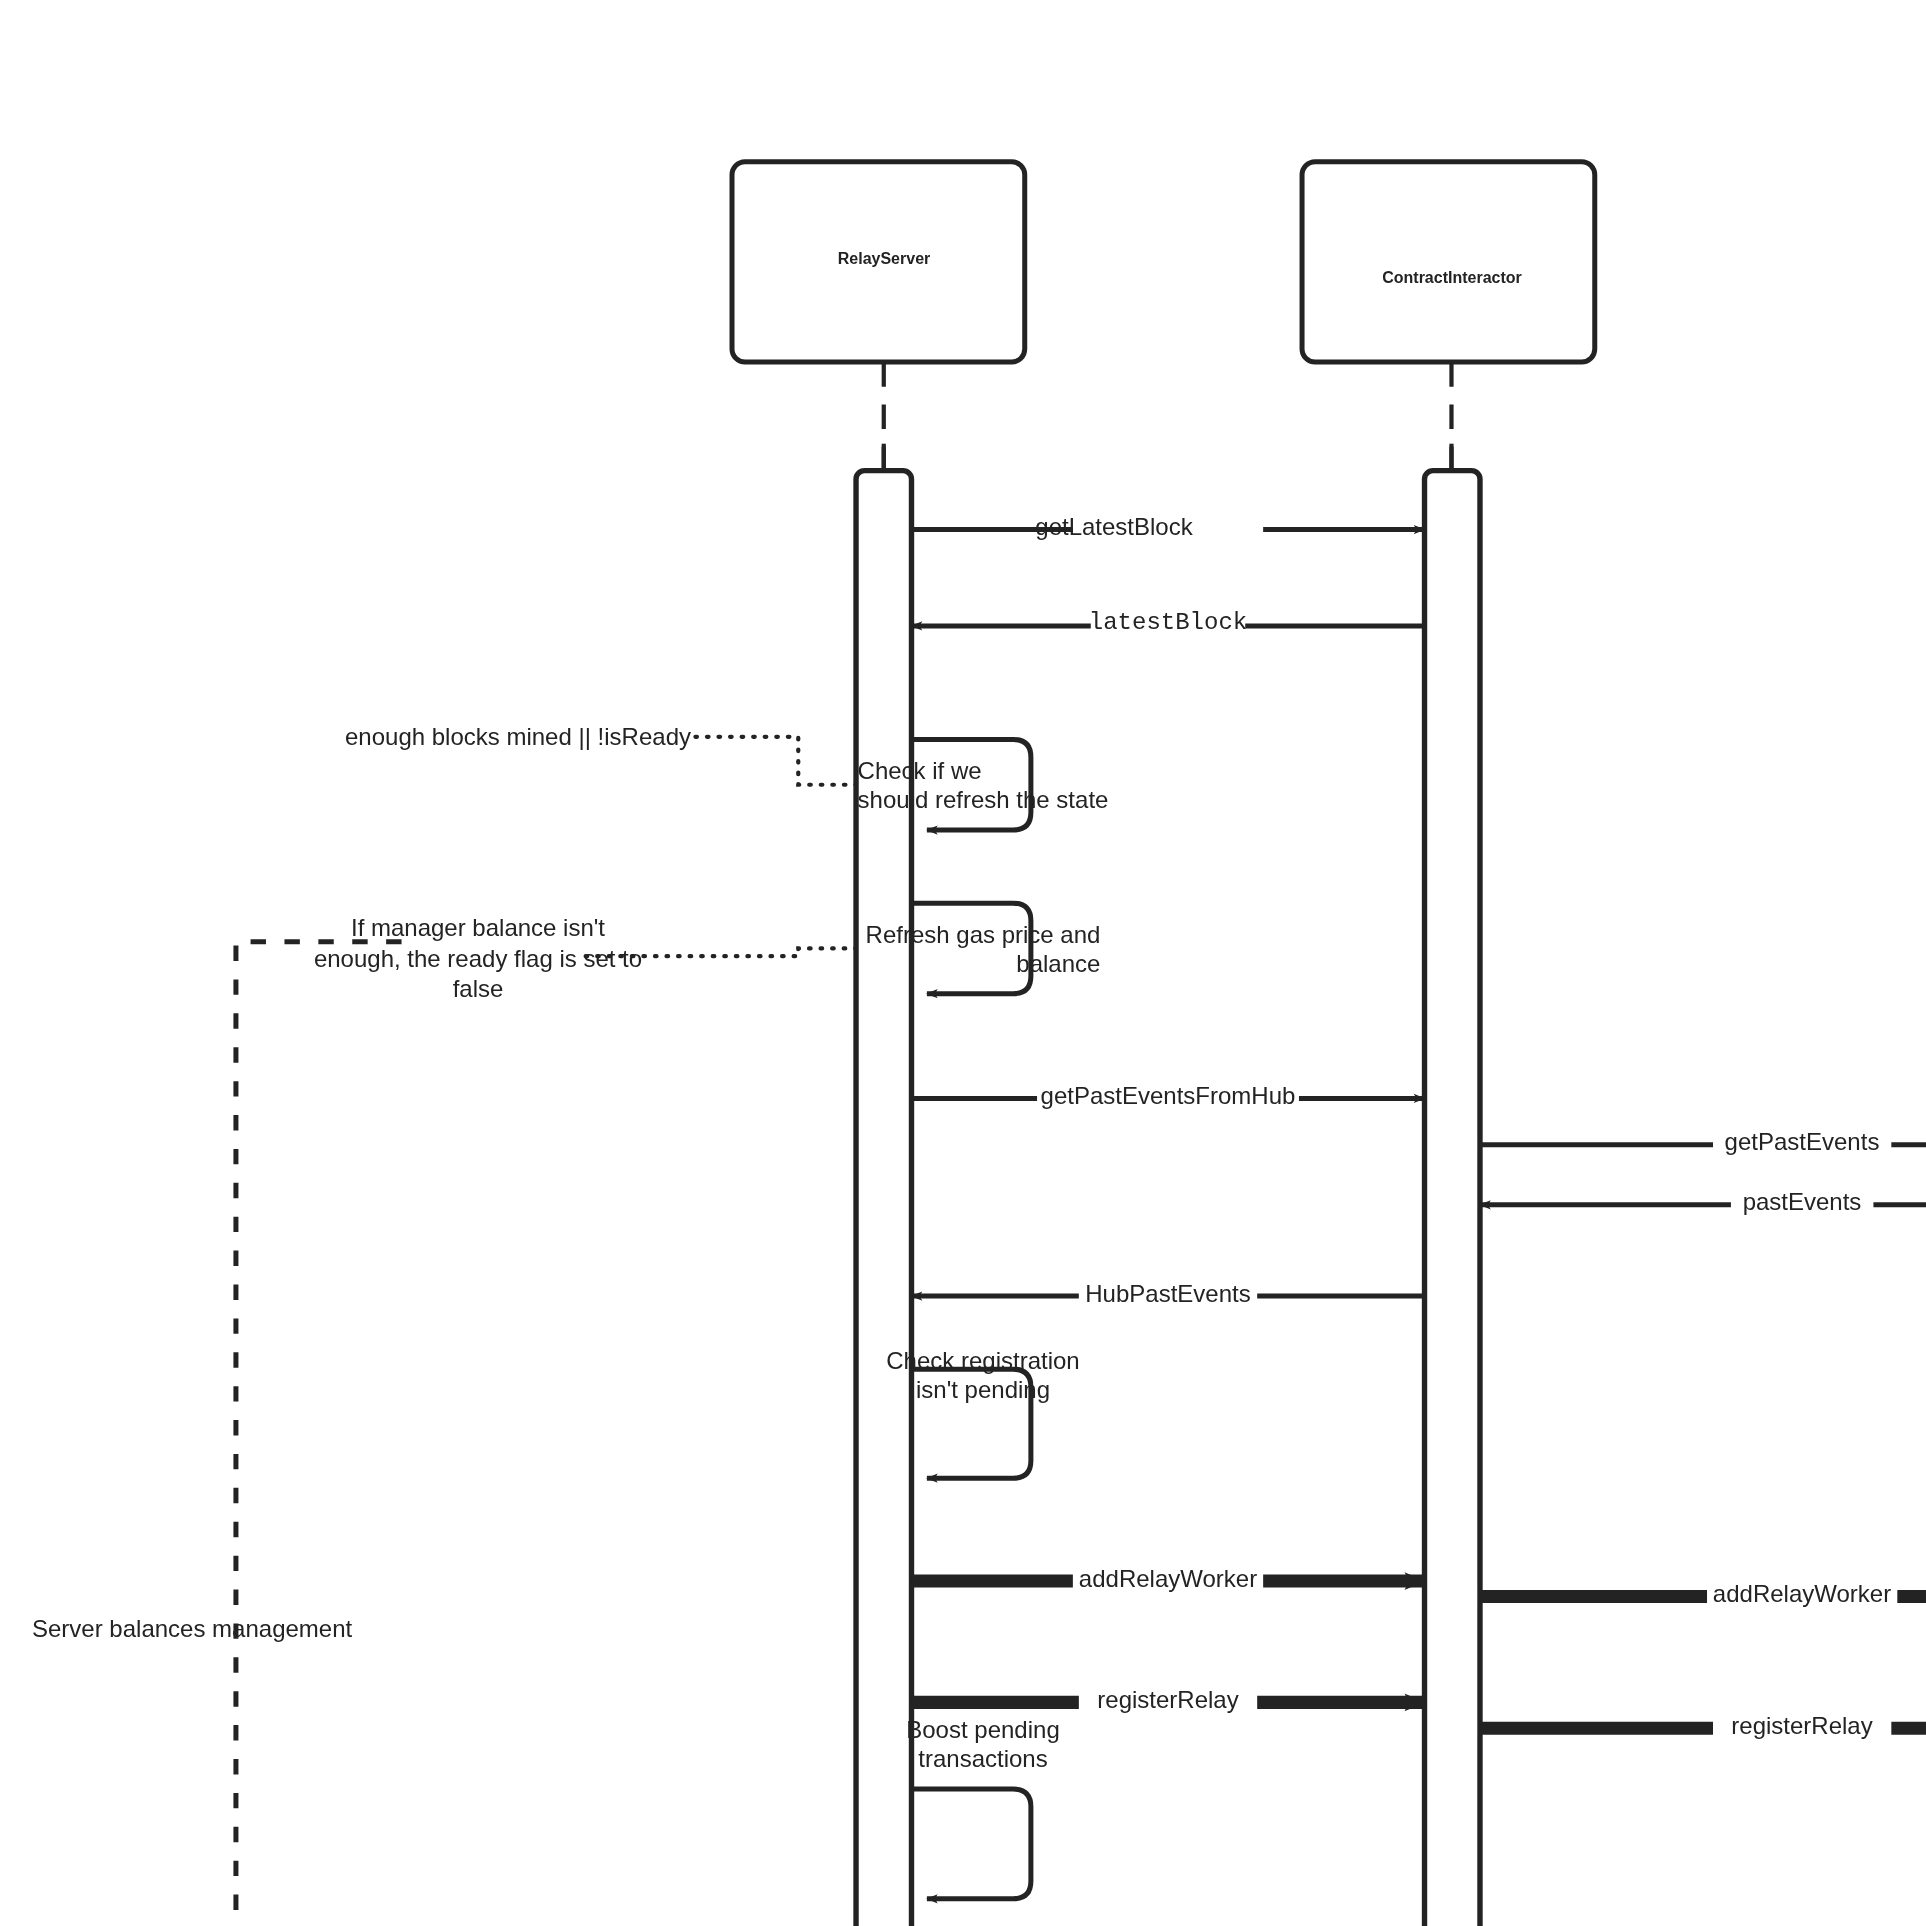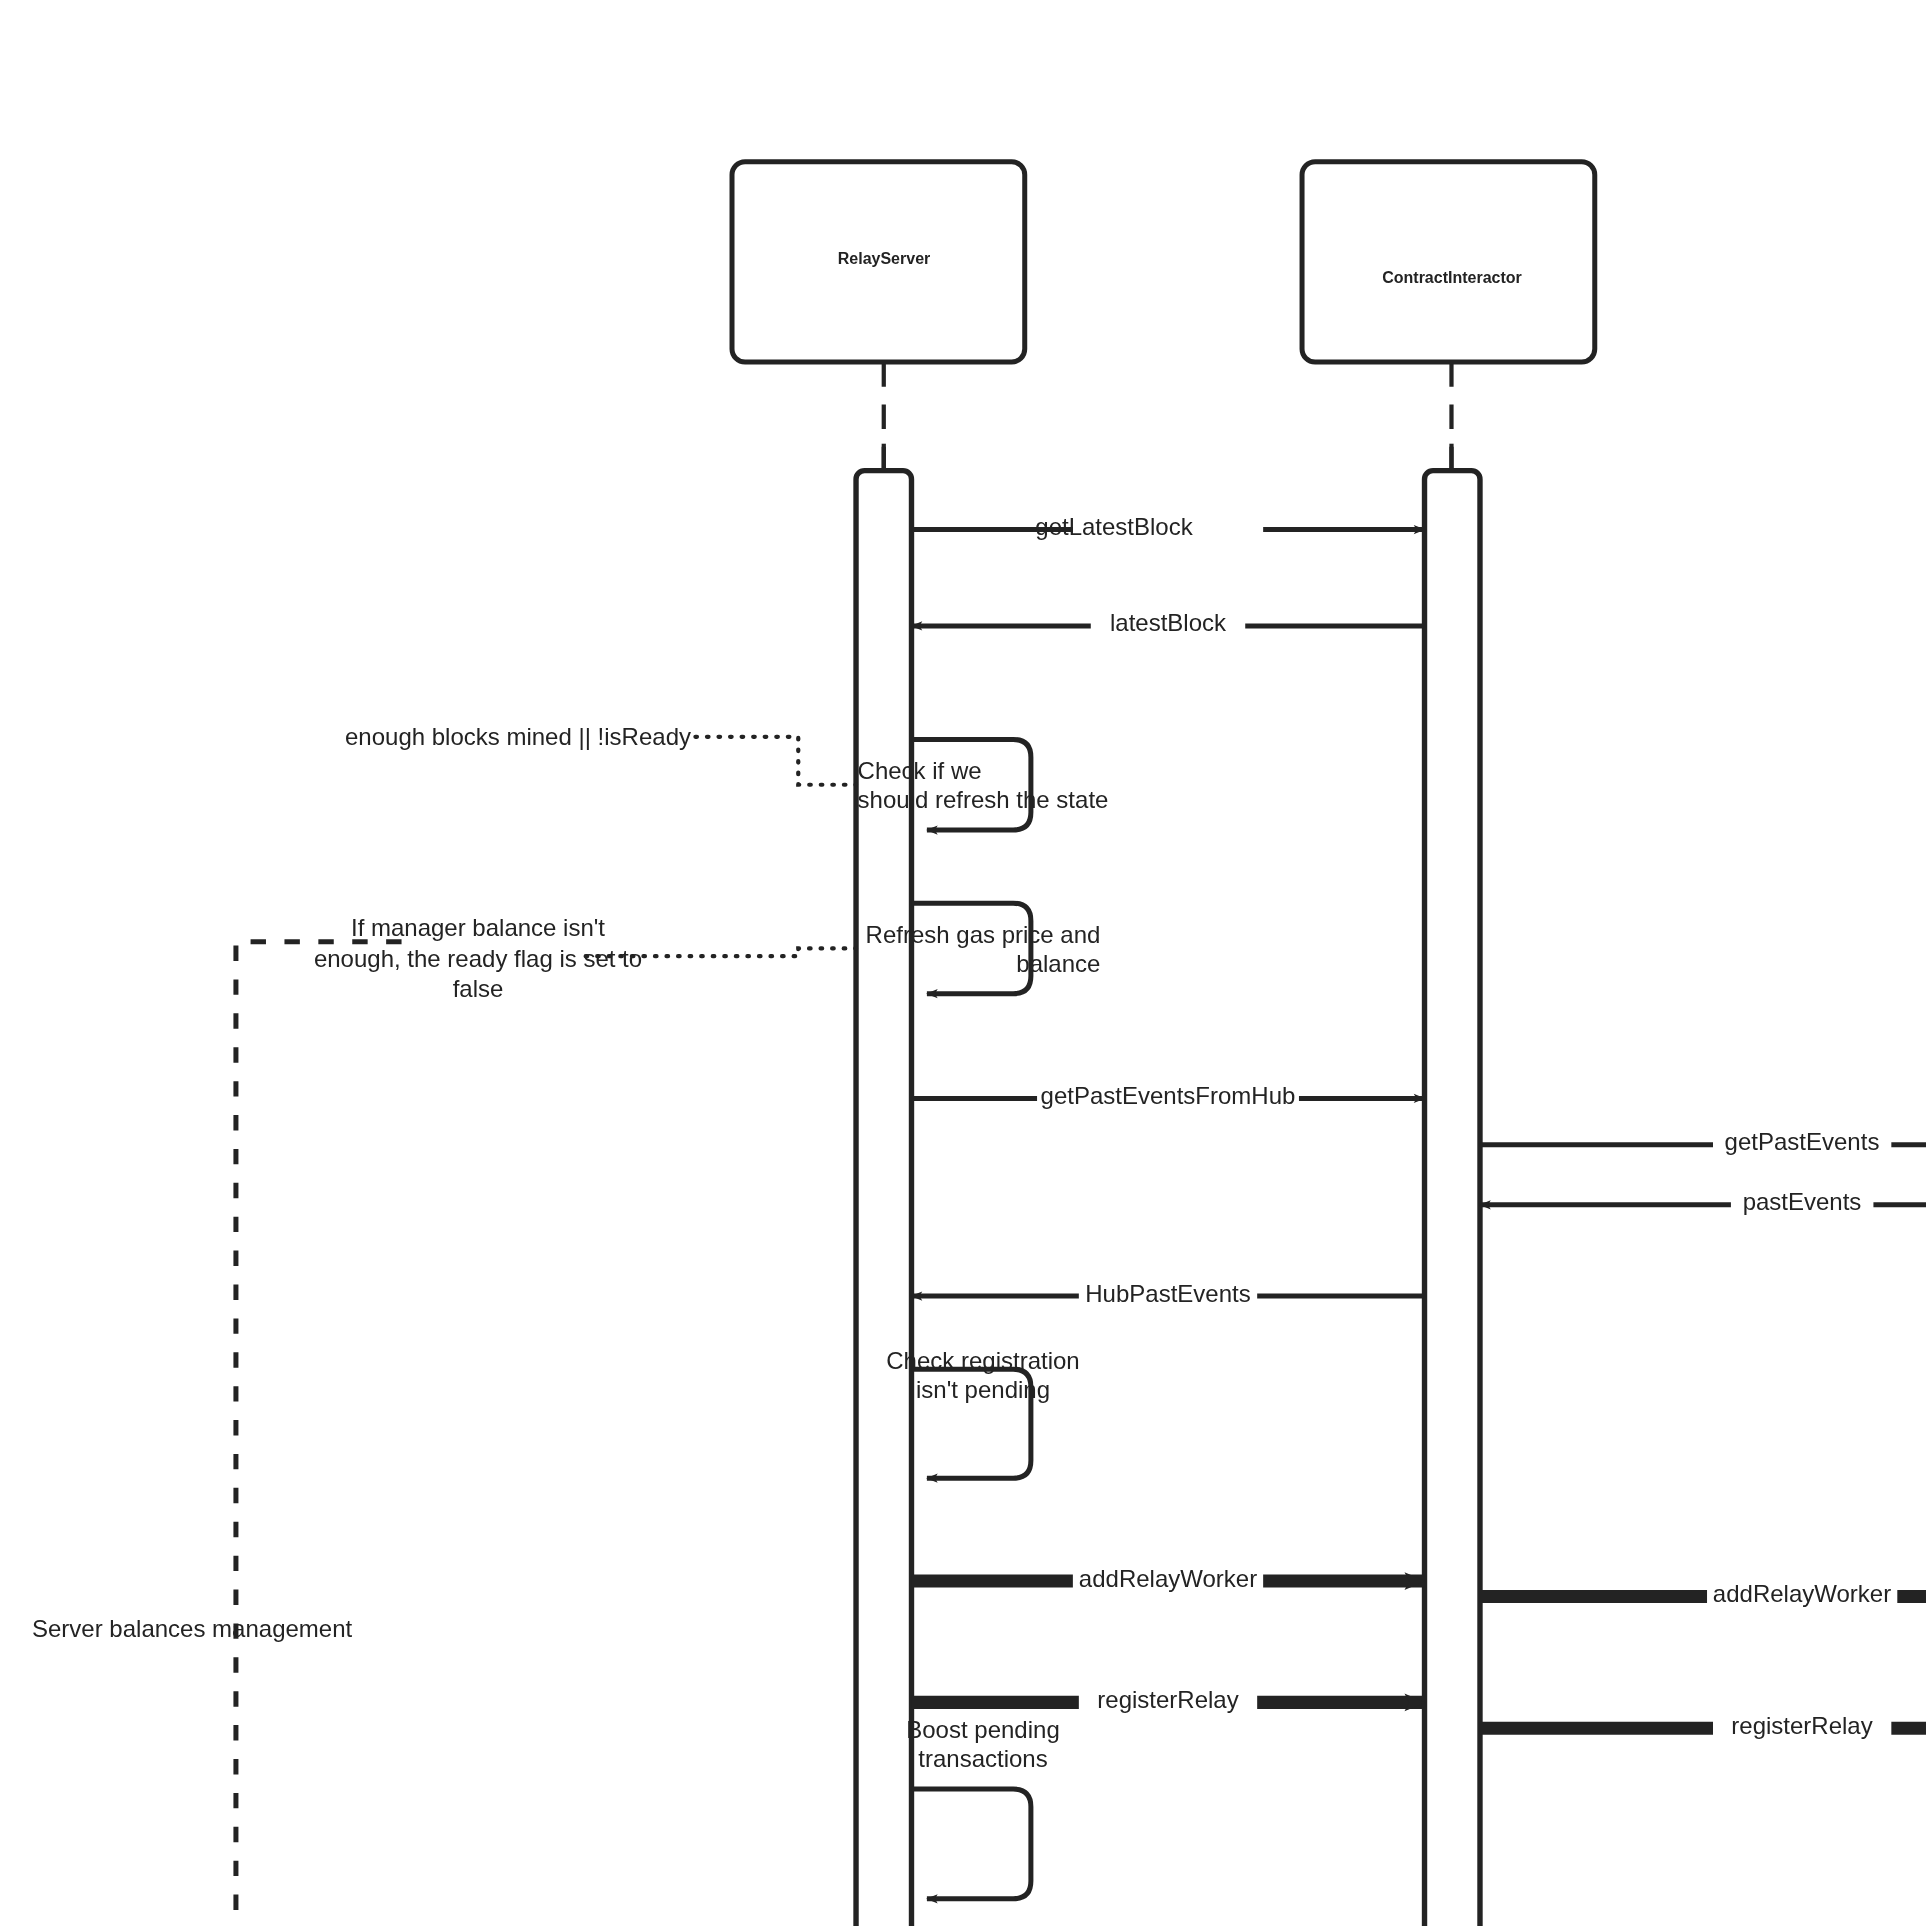--- a/index.html
+++ b/index.html
@@ -90,21 +90,21 @@
         <path d="M 1600 5108 L 2072 5108 L 2072 5222.5 L 2222 5222.5" fill="none" stroke="#232323" stroke-width="11" stroke-dasharray="4 26" stroke-linecap="round"></path>
         <path d="M 1565 5642 L 2072 5642 L 2072 5767.5 L 2222 5767.5" fill="none" stroke="#232323" stroke-width="11" stroke-dasharray="4 26" stroke-linecap="round"></path>
       </g>
   </svg>
 
   <div id="text-layer">
       <div class="lbl participant-title ctr" style="left: 884px; top: 249px; text-align: center;"><div>RelayServer</div></div>
       <div class="lbl participant-title ctr" style="left: 1452px; top: 238px; text-align: center; margin-top: 30px;"><div>ContractInteractor</div></div>
       <div class="lbl frag-label" style="left: 23px; top: 1614px;"><div>Server balances management</div></div>
       <div class="lbl msg-label ctr" style="left: 1114px; top: 512px; text-align: right;"><div>getLatestBlock</div></div>
-      <div class="lbl msg-label ctr" style="left: 1168px; top: 608px; text-align: center;"><div>latestBlock</div></div>
+      <div class="lbl msg-label ctr" style="left: 1168px; top: 608px; text-align: center; font-family: Liberation Mono, monospace;"><div>latestBlock</div></div>
       <div class="lbl msg-label ctr" style="left: 983px; top: 756px; text-align: left;"><div>Check if we</div><div>should refresh the state</div></div>
       <div class="lbl msg-label ctr" style="left: 983px; top: 920px; text-align: right;"><div>Refresh gas price and</div><div>balance</div></div>
       <div class="lbl msg-label ctr" style="left: 1168px; top: 1081px; text-align: center;"><div>getPastEventsFromHub</div></div>
       <div class="lbl msg-label ctr" style="left: 1802px; top: 1127px; text-align: center;"><div>getPastEvents</div></div>
       <div class="lbl msg-label ctr" style="left: 1802px; top: 1187px; text-align: center;"><div>pastEvents</div></div>
       <div class="lbl msg-label ctr" style="left: 1168px; top: 1279px; text-align: center;"><div>HubPastEvents</div></div>
       <div class="lbl msg-label ctr" style="left: 983px; top: 1346px; text-align: center;"><div>Check registration</div><div>isn't pending</div></div>
       <div class="lbl msg-label ctr" style="left: 1168px; top: 1564px; text-align: center;"><div>addRelayWorker</div></div>
       <div class="lbl msg-label ctr" style="left: 1802px; top: 1579px; text-align: center;"><div>addRelayWorker</div></div>
       <div class="lbl msg-label ctr" style="left: 1168px; top: 1685px; text-align: center;"><div>registerRelay</div></div>

